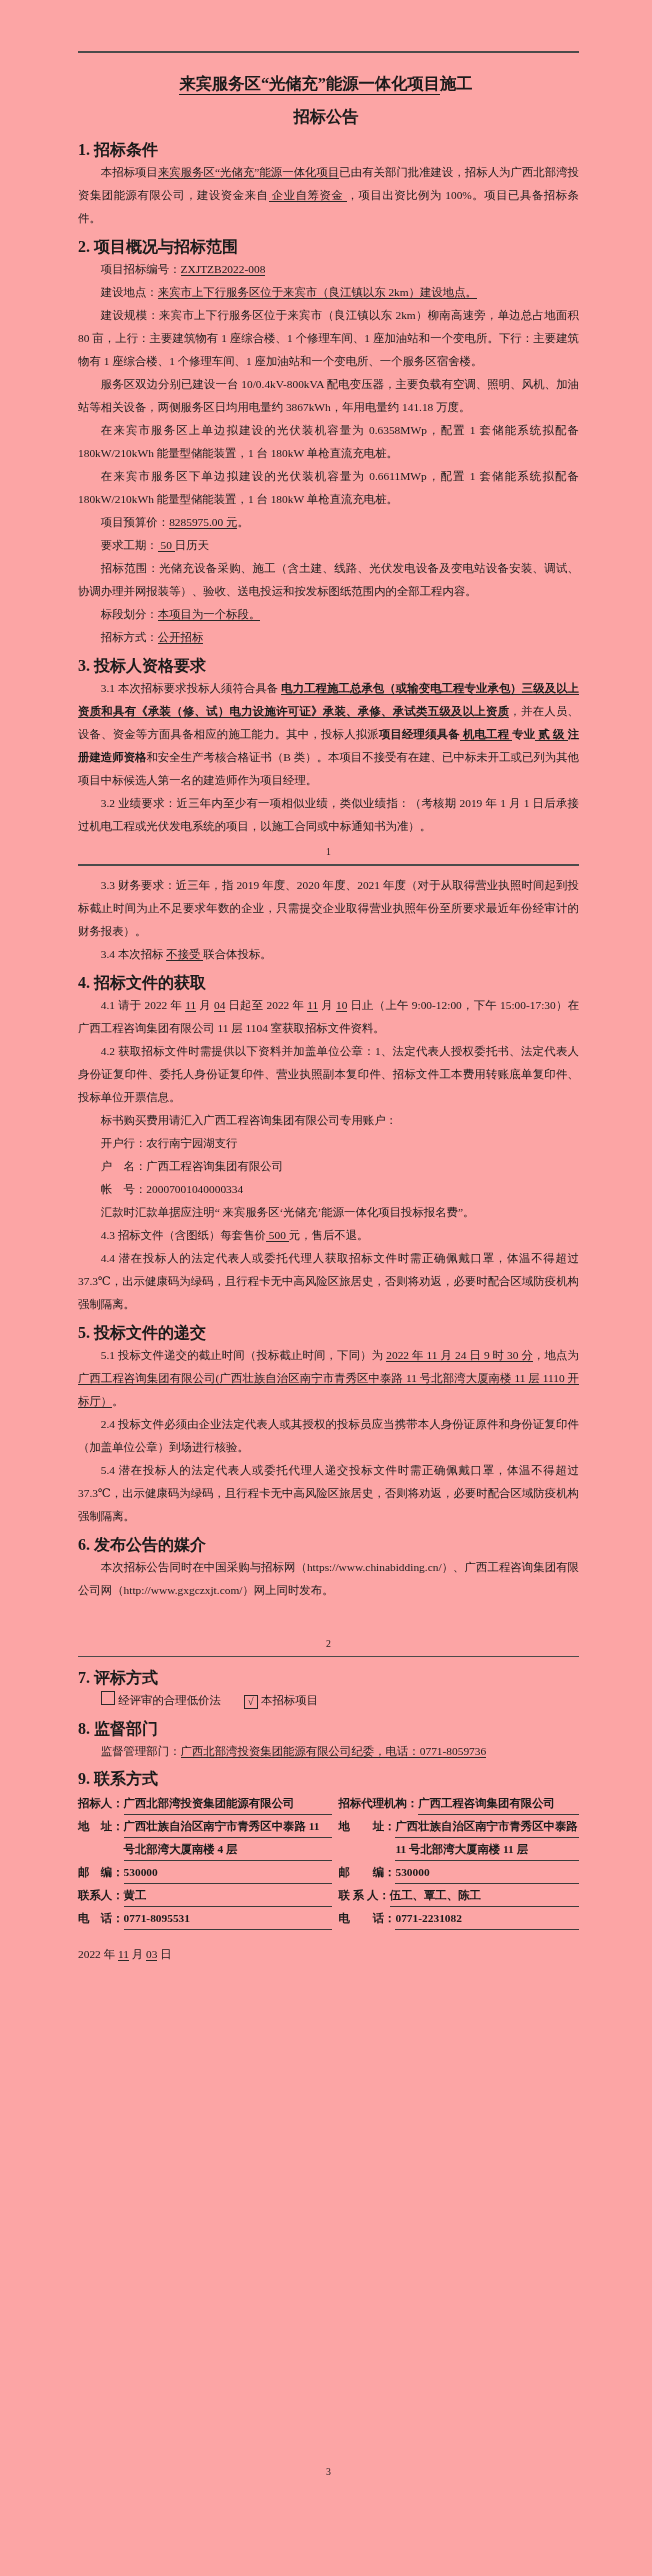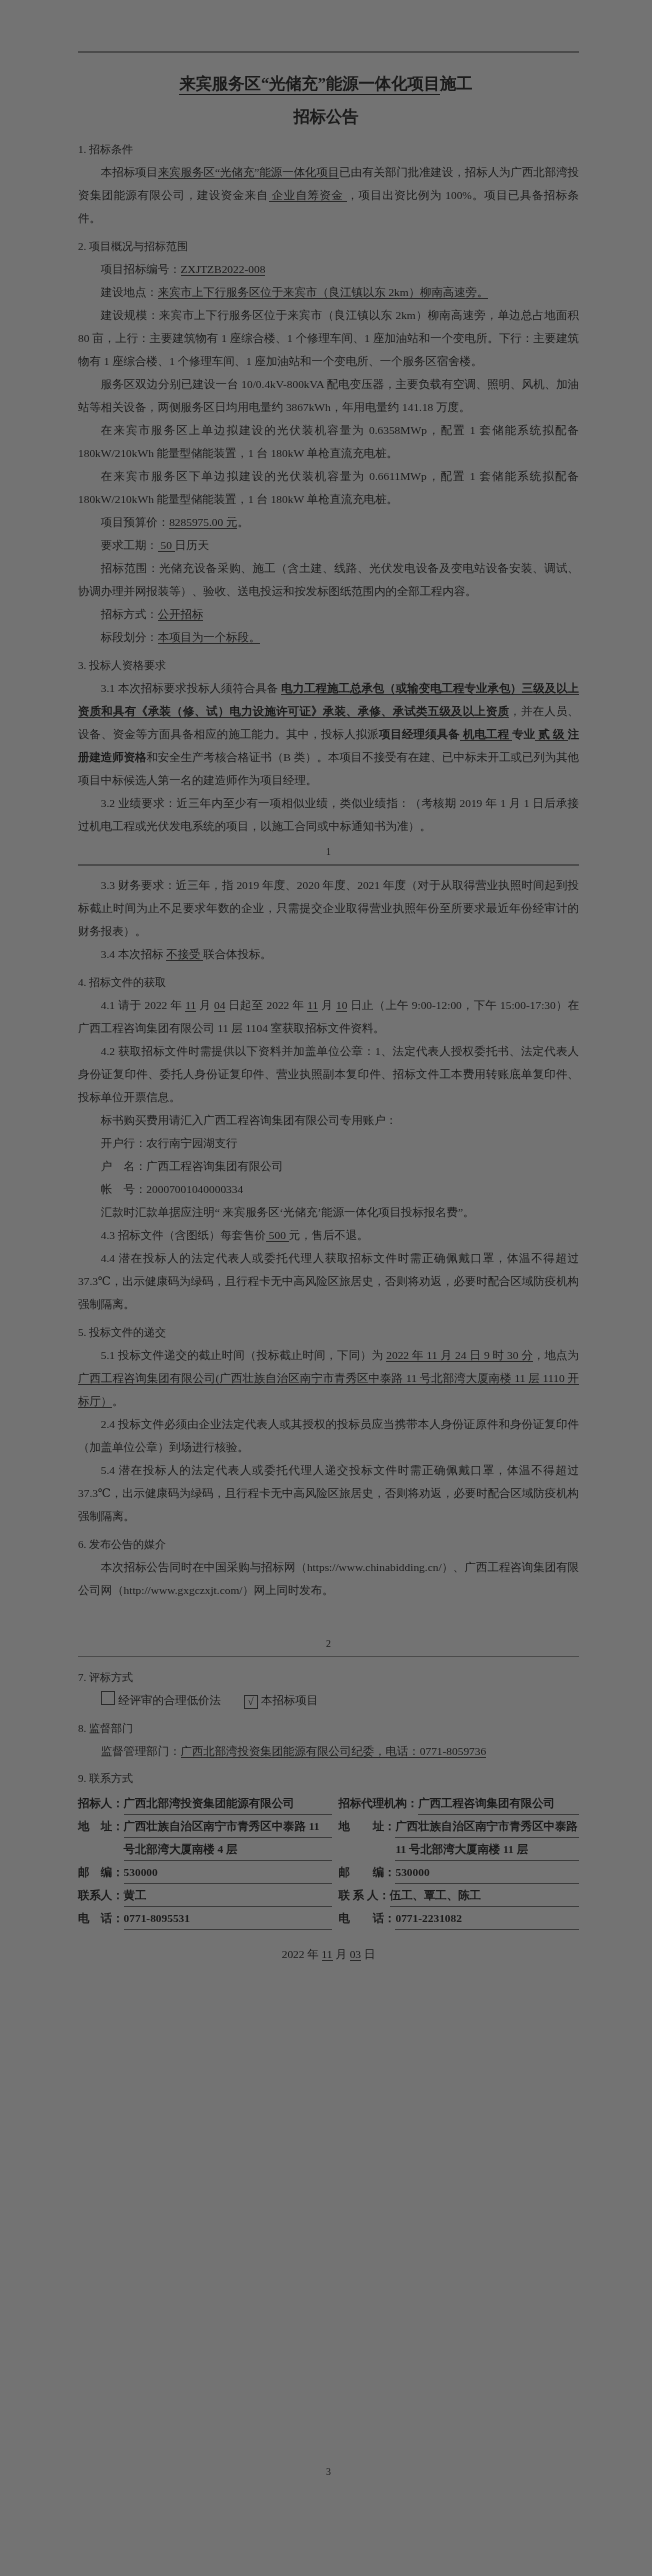--- a/index.html
+++ b/index.html
@@ -1,21 +1,21 @@
 <!DOCTYPE html>
 <html style="font-size:13px"><head>
 <meta charset="utf-8">
 <style>
   html, body { margin: 0; padding: 0; background: #ffffff; }
   .doc {
     position: relative;
     width: 652px;
     height: 2576px;
     overflow: hidden;
-    background: #737373;
+    background: #fca5a5;
     font-family: "Liberation Serif", "DejaVu Serif", serif;
     color: #1b1b1b;
   }
   .rule-top { margin: 51px 73px 0 78px; height: 1.6px; background: #4b4b4b; }
   .title {
     margin: 14.7px 78px 0 78px;
     text-align: center;
     font-size: 16.3px;
     font-weight: bold;
     line-height: 33px;
@@ -25,23 +25,23 @@
     text-align: center;
     font-size: 16.3px;
     font-weight: bold;
     line-height: 33px;
   }
   .content {
     margin: 4.9px 73px 0 78px;
     font-size: 11.4px;
     line-height: 23px;
   }
-  .h { font-weight: normal; font-size: 11px; margin-top: 4.9px; }
+  .h { font-weight: bold; font-size: 16px; margin-top: 4.9px; }
   .para { text-indent: 2em; text-align: justify; }
-  .para.right { text-align: center; text-indent: 0; }
+  .para.right { text-align: left; text-indent: 0; }
   .u { border-bottom: 0.8px solid #2a2a2a; }
   .b { font-weight: bold; }
   .pf .pnum { text-align: center; font-size: 9.8px; line-height: 18px; }
   .pf .prule { height: 1.6px; background: #4b4b4b; margin-top: 3.3px; margin-bottom: 8.2px; }
   .cb {
     display: inline-block; width: 12.2px; height: 12.2px;
     border: 0.8px solid #2a2a2a; line-height: 12.2px; text-align: center;
     font-size: 10.6px; margin-right: 3.3px; vertical-align: -1.6px;
     text-indent: 0;
   }
@@ -63,30 +63,30 @@
 
 <div class="doc">
   <div class="rule-top"></div>
   <div class="title"><span class="tu">来宾服务区“光储充”能源一体化项目</span><span>施工</span></div>
   <div class="subtitle">招标公告</div>
   <div class="content">
       <div class="h">1. 招标条件</div>
       <div class="para"><span>本招标项目</span><span class="u ">来宾服务区“光储充”能源一体化项目</span><span>已由有关部门批准建设，招标人为广西北部湾投资集团能源有限公司，建设资金来自</span><span class="u "> 企业自筹资金 </span><span>，项目出资比例为 100%。项目已具备招标条件。</span></div>
       <div class="h">2. 项目概况与招标范围</div>
       <div class="para"><span>项目招标编号：</span><span class="u ">ZXJTZB2022-008</span></div>
-      <div class="para"><span>建设地点：</span><span class="u ">来宾市上下行服务区位于来宾市（良江镇以东 2km）柳南高速旁。</span></div>
+      <div class="para"><span>建设地点：</span><span class="u ">来宾市上下行服务区位于来宾市（良江镇以东 2km）建设地点。</span></div>
       <div class="para"><span>建设规模：来宾市上下行服务区位于来宾市（良江镇以东 2km）柳南高速旁，单边总占地面积 80 亩，上行：主要建筑物有 1 座综合楼、1 个修理车间、1 座加油站和一个变电所。下行：主要建筑物有 1 座综合楼、1 个修理车间、1 座加油站和一个变电所、一个服务区宿舍楼。</span></div>
       <div class="para"><span>服务区双边分别已建设一台 10/0.4kV-800kVA 配电变压器，主要负载有空调、照明、风机、加油站等相关设备，两侧服务区日均用电量约 3867kWh，年用电量约 141.18 万度。</span></div>
       <div class="para"><span>在来宾市服务区上单边拟建设的光伏装机容量为 0.6358MWp，配置 1 套储能系统拟配备 180kW/210kWh 能量型储能装置，1 台 180kW 单枪直流充电桩。</span></div>
       <div class="para"><span>在来宾市服务区下单边拟建设的光伏装机容量为 0.6611MWp，配置 1 套储能系统拟配备 180kW/210kWh 能量型储能装置，1 台 180kW 单枪直流充电桩。</span></div>
       <div class="para"><span>项目预算价：</span><span class="u ">8285975.00 元</span><span>。</span></div>
       <div class="para"><span>要求工期：</span><span class="u "> 50 </span><span>日历天</span></div>
       <div class="para"><span>招标范围：光储充设备采购、施工（含土建、线路、光伏发电设备及变电站设备安装、调试、协调办理并网报装等）、验收、送电投运和按发标图纸范围内的全部工程内容。</span></div>
+      <div class="para"><span>标段划分：</span><span class="u ">本项目为一个标段。</span></div>
       <div class="para"><span>招标方式：</span><span class="u ">公开招标</span></div>
-      <div class="para"><span>标段划分：</span><span class="u ">本项目为一个标段。</span></div>
       <div class="h">3. 投标人资格要求</div>
       <div class="para"><span>3.1 本次招标要求投标人须符合具备 </span><span class="u b">电力工程施工总承包（或输变电工程专业承包）三级及以上资质和具有《承装（修、试）电力设施许可证》承装、承修、承试类五级及以上资质</span><span>，并在人员、设备、资金等方面具备相应的施工能力。其中，投标人拟派</span><span class="b">项目经理须具备</span><span class="u b"> 机电工程 </span><span class="b">专业</span><span class="u b"> 贰 级 </span><span class="b">注册建造师资格</span><span>和安全生产考核合格证书（B 类）。本项目不接受有在建、已中标未开工或已列为其他项目中标候选人第一名的建造师作为项目经理。</span></div>
       <div class="para"><span>3.2 业绩要求：近三年内至少有一项相似业绩，类似业绩指：（考核期 2019 年 1 月 1 日后承接过机电工程或光伏发电系统的项目，以施工合同或中标通知书为准）。</span></div>
       <div class="pf" style="margin-top: 4.9px;">
         <div class="pnum">1</div>
         <div class="prule"></div>
       </div>
       <div class="para"><span>3.3 财务要求：近三年，指 2019 年度、2020 年度、2021 年度（对于从取得营业执照时间起到投标截止时间为止不足要求年数的企业，只需提交企业取得营业执照年份至所要求最近年份经审计的财务报表）。</span></div>
       <div class="para"><span>3.4 本次招标 </span><span class="u ">不接受 </span><span>联合体投标。</span></div>
       <div class="h">4. 招标文件的获取</div>

